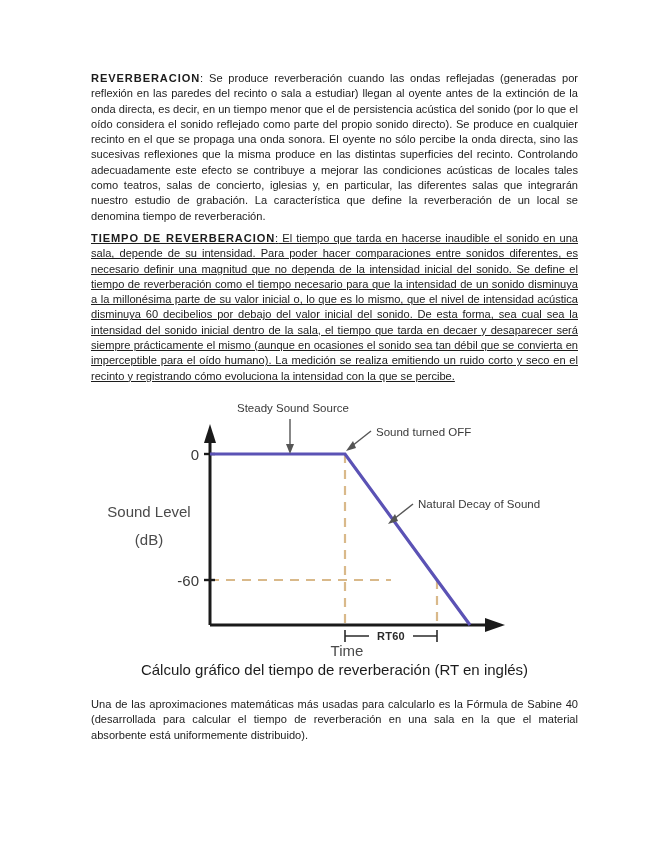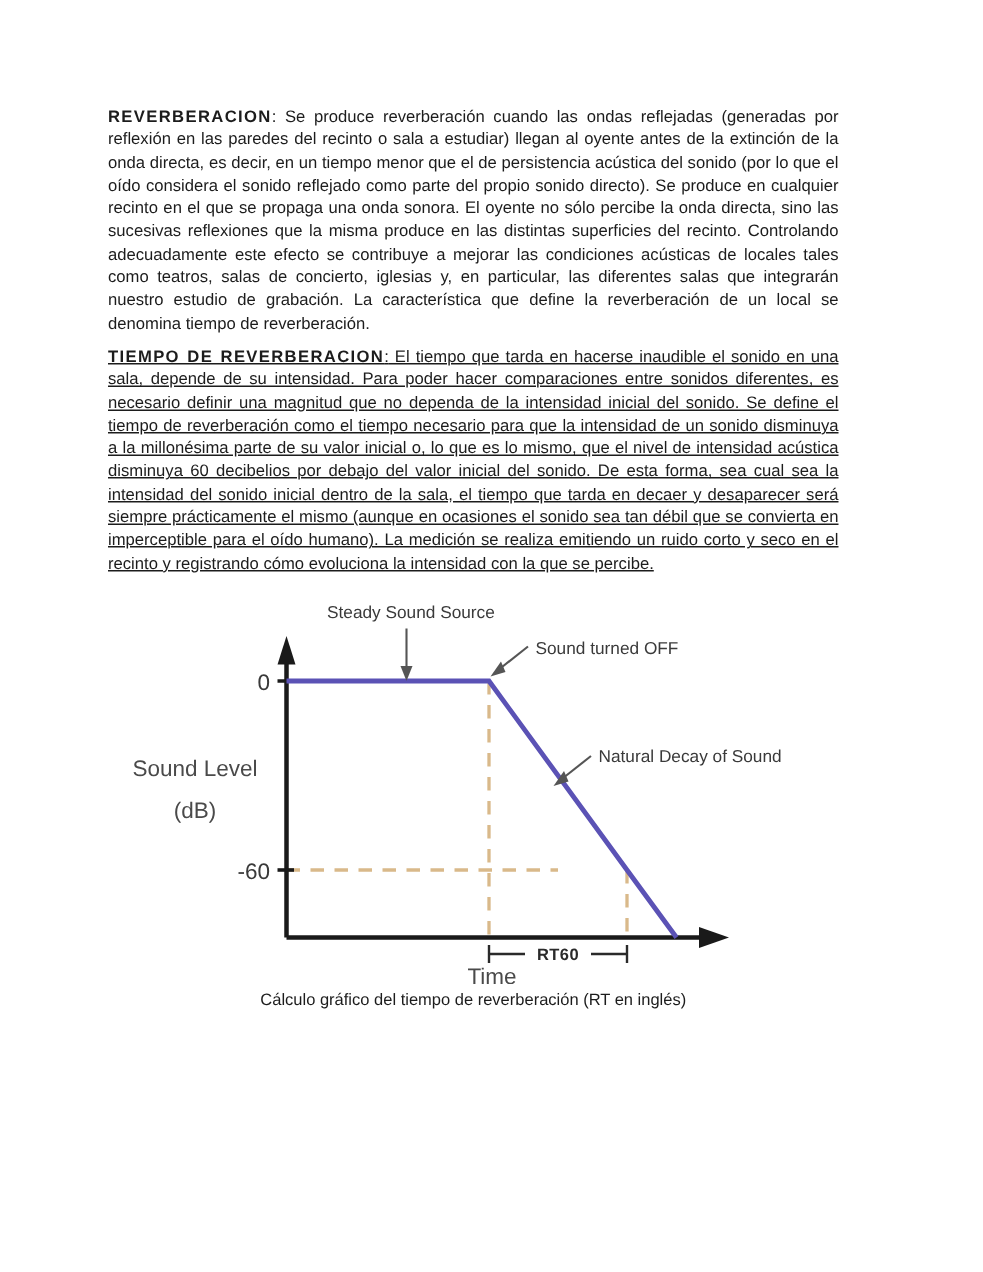--- a/index.html
+++ b/index.html
@@ -10,21 +10,21 @@
   body {
     width: 655px;
     height: 848px;
     font-family: "Liberation Sans", sans-serif;
     color: #1a1a1a;
     position: relative;
     overflow: hidden;
   }
   .page {
     position: absolute;
-    left: 72px;
+    left: 91px;
     top: 0;
     width: 487px;
     height: 820px;
   }
   .para {
     font-size: 11.1px;
     line-height: 15.3px;
     text-align: justify;
     margin: 0;
     color: #1c1c1c;
@@ -52,21 +52,21 @@
     top: 0;
     width: 487px;
     height: 258px;
   }
   .caption {
     position: absolute;
     left: 0;
     top: 263px;
     width: 487px;
     text-align: center;
-    font-size: 11px;
+    font-size: 15px;
     color: #1c1c1c;
   }
   svg { display: block; }
   .fig-text {
     font-family: "Liberation Sans", sans-serif;
     fill: #3a3a3a;
   }
   .axis-name { font-size: 15px; fill: #4a4a4a; }
   .tick-lbl  { font-size: 15px; fill: #3a3a3a; }
   .annot     { font-size: 11.5px; fill: #3a3a3a; }
@@ -126,14 +126,15 @@
         <line x1="254" y1="232" x2="254" y2="244" stroke="#2a2a2a" stroke-width="1.6"></line>
         <line x1="346" y1="232" x2="346" y2="244" stroke="#2a2a2a" stroke-width="1.6"></line>
         <rect x="278" y="230" width="44" height="16" fill="#ffffff"></rect>
         <text class="fig-text rt-lbl" x="300" y="242" text-anchor="middle">RT60</text>
       </svg>
     </div>
 
     <div class="caption">Cálculo gráfico del tiempo de reverberación (RT en inglés)</div>
   </div>
 
+  <p class="para para-sabine"><span>Una de las aproximaciones matemáticas más usadas para calcularlo es la Fórmula de Sabine 40 (desarrollada para calcular el tiempo de reverberación en una sala en la que el material absorbente está uniformemente distribuido).</span></p>
 
 </div>
 
 </body></html>

